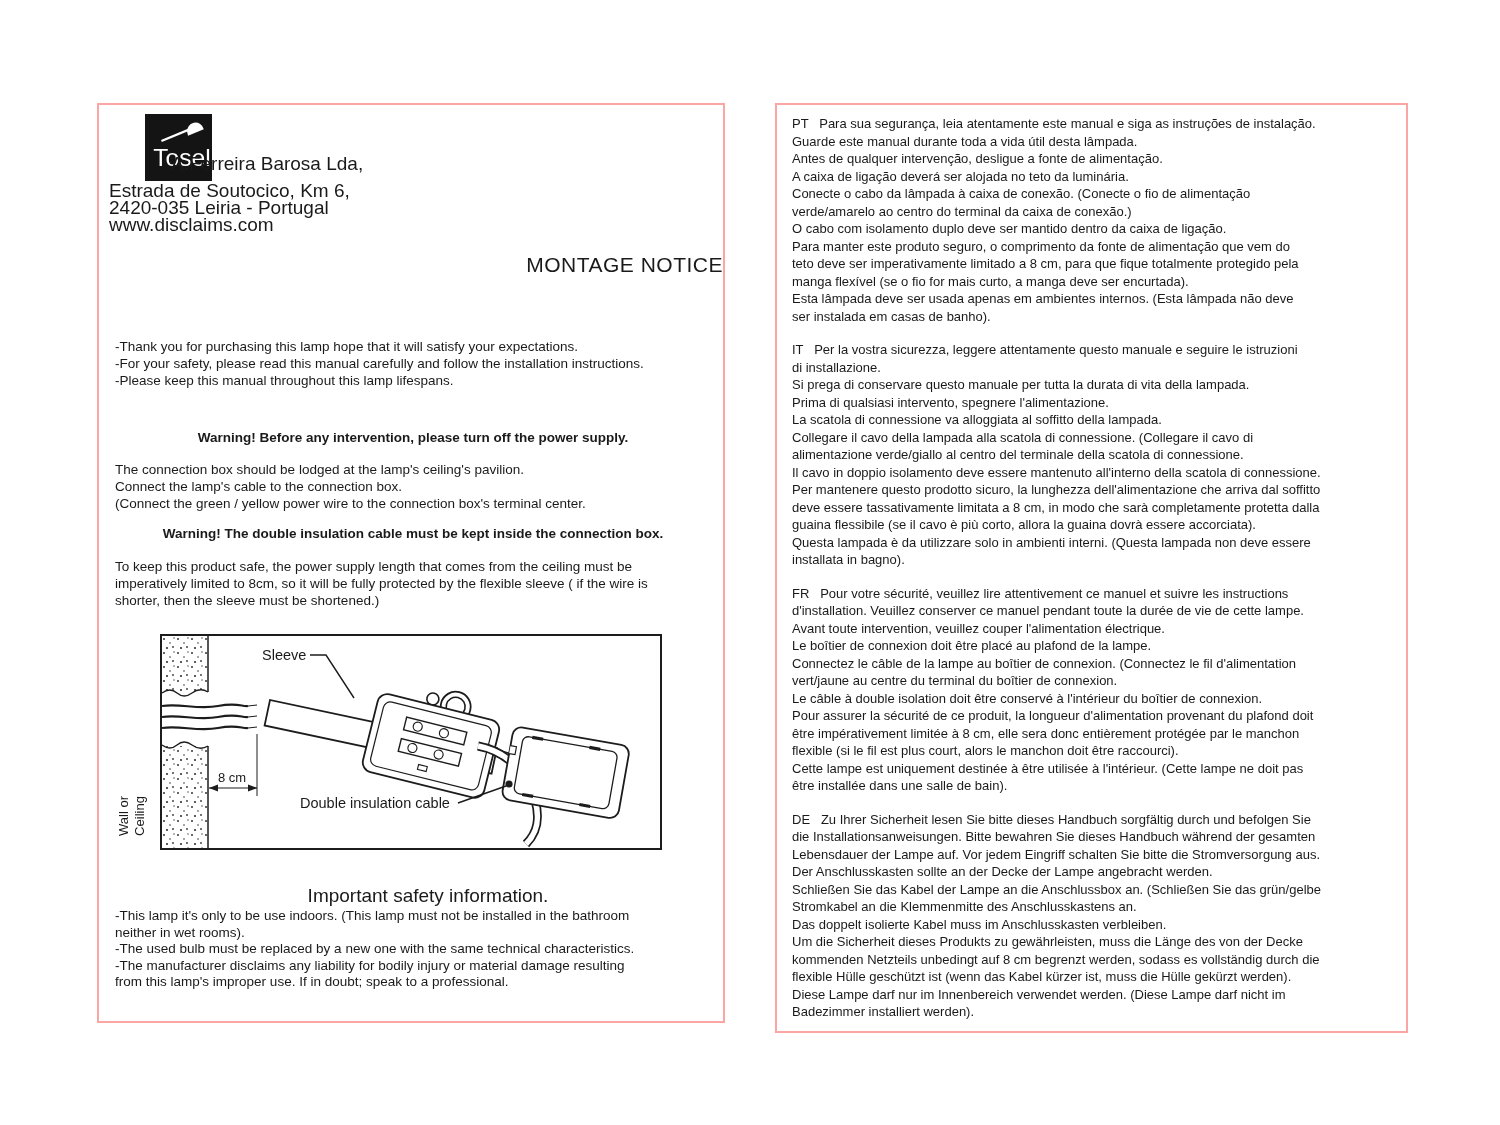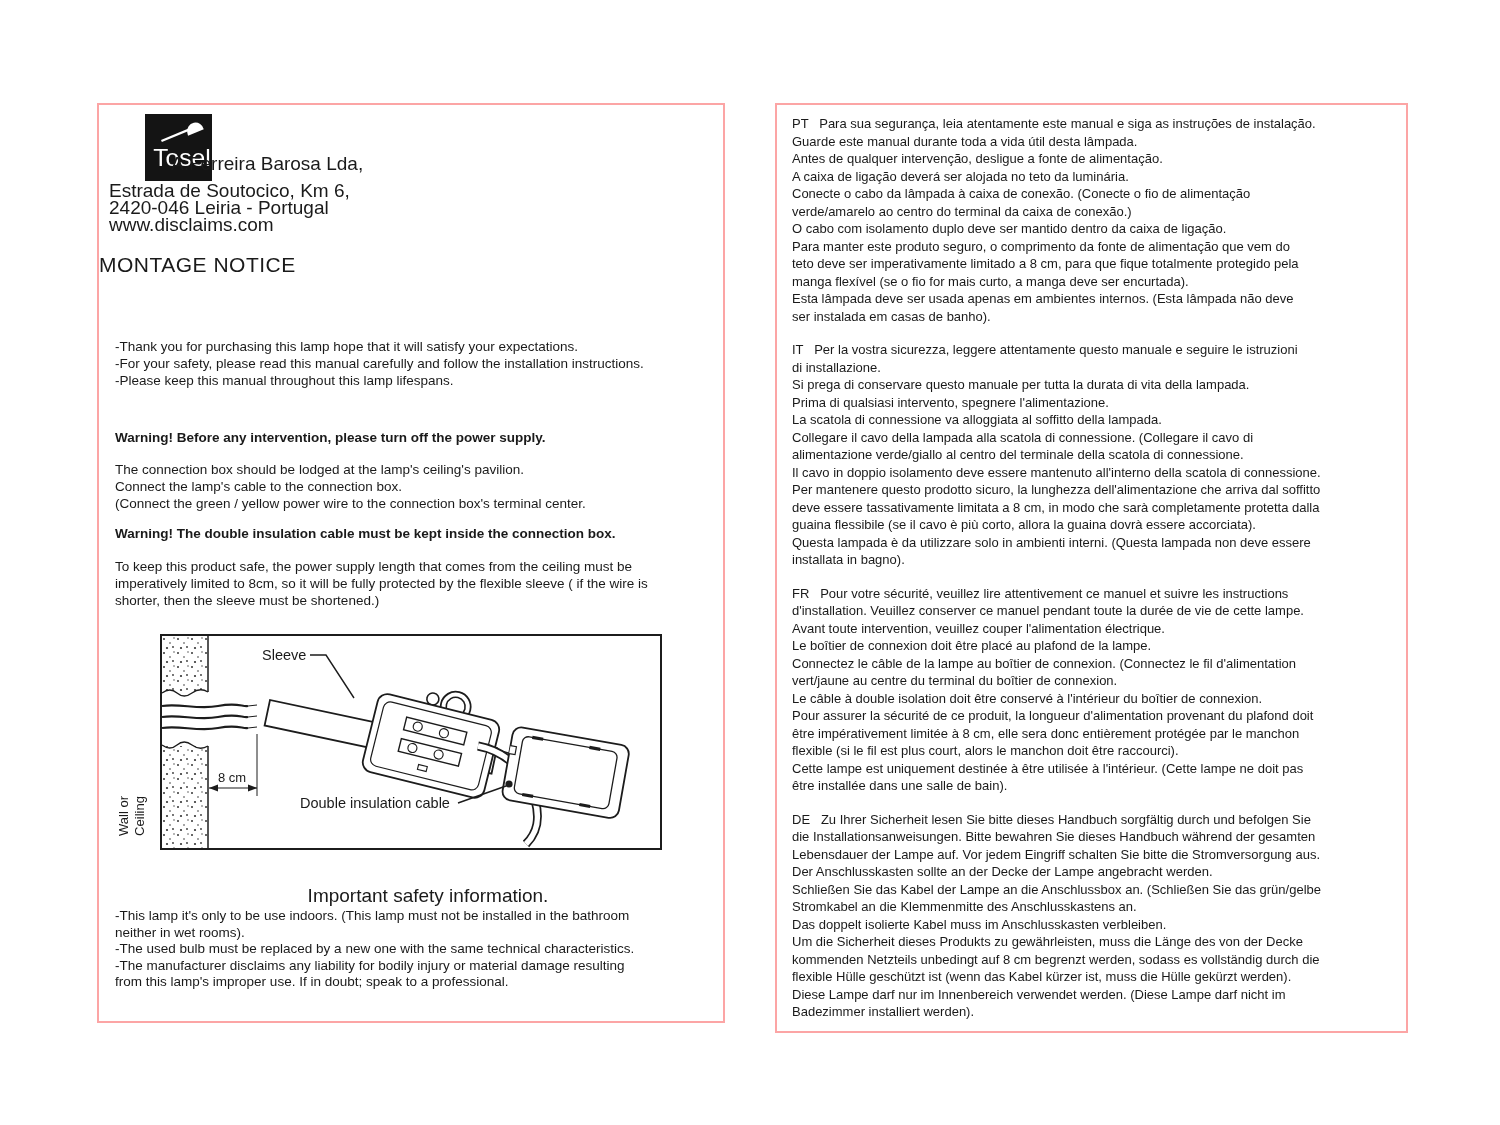--- a/index.html
+++ b/index.html
@@ -11,27 +11,27 @@
   .abs { position:absolute; }
   .lines { white-space:pre-wrap; }
 
   
   .logo { left:13px; top:9px; width:67px; height:57px;padding-left:33px; }
   .co { font-size:19px;text-align:right; }
   .co0 { left:72px; top:48px; }
   .co1 { left:10px; top:75px; }
   .co2 { left:10px; top:92px; }
   .co3 { left:10px; top:109px; }
-  .title    { left:0; top:148px; width:100%; text-align:left; font-size:21px; letter-spacing:0.5px; }
+  .title    { left:0; top:148px; width:100%; text-align:right; font-size:21px; letter-spacing:0.5px; }
   .subtitle { left:0; top:190px; width:100%; text-align:center; font-size:15px; font-weight:bold; }
   .para { font-size:13.5px; line-height:17.2px; }
   .intro { left:16px; top:233px; width:596px; }
   .heading { left:0; width:100%; text-align:center; font-size:19px; }
   .assembly { top:292px; }
-  .warning { font-size:13.5px; font-weight:bold; }
+  .warning { font-size:13.5px; font-weight:bold;text-align:center; }
   .w1 { left:16px; top:325px; width:596px; }
   .p1 { left:16px; top:356px; width:596px; }
   .w2 { left:16px; top:421px; width:596px; }
   .p2 { left:16px; top:453px; width:596px; }
   .diagram { left:61px; top:529px; width:502px; height:216px; border:2px solid #1c1c1c; box-sizing:border-box; }
   .diagram svg { display:block; width:100%; height:100%; }
   .wall-label { left:-16px; top:694px; width:100px; height:34px; text-align:center;
                 font-size:13px; line-height:15.5px; transform:rotate(-90deg); }
   .safety { top:780px;padding-left:17px; }
   .p3 { left:16px; top:803px; width:596px; line-height:16.6px; }
@@ -53,21 +53,21 @@
       <svg viewBox="0 0 57 57">
         <rect x="0" y="0" width="57" height="57" fill="#141414"></rect>
         <line x1="14" y1="23" x2="43" y2="11" stroke="#fff" stroke-width="2"></line>
         <path d="M36,16 a7,7 0 0 1 14,-3 l-13.4,5.4 Z" fill="#fff"></path>
         <text x="7" y="44" font-size="21">Tosel</text>
       </svg>
     </div>
 
     <div class="abs co co0">A.Ferreira Barosa Lda,</div>
     <div class="abs co co1">Estrada de Soutocico, Km 6,</div>
-    <div class="abs co co2">2420-046 Leiria - Portugal</div>
+    <div class="abs co co2">2420-035 Leiria - Portugal</div>
     <div class="abs co co3">www.disclaims.com</div>
 
     <div class="abs title">MONTAGE NOTICE</div>
 
     <div class="abs para lines intro">-Thank you for purchasing this lamp hope that it will satisfy your expectations.
 -For your safety, please read this manual carefully and follow the installation instructions.
 -Please keep this manual throughout this lamp lifespans.</div>
 
     <div class="abs warning w1">Warning! Before any intervention, please turn off the power supply.</div>
     <div class="abs para lines p1">The connection box should be lodged at the lamp's ceiling's pavilion.

